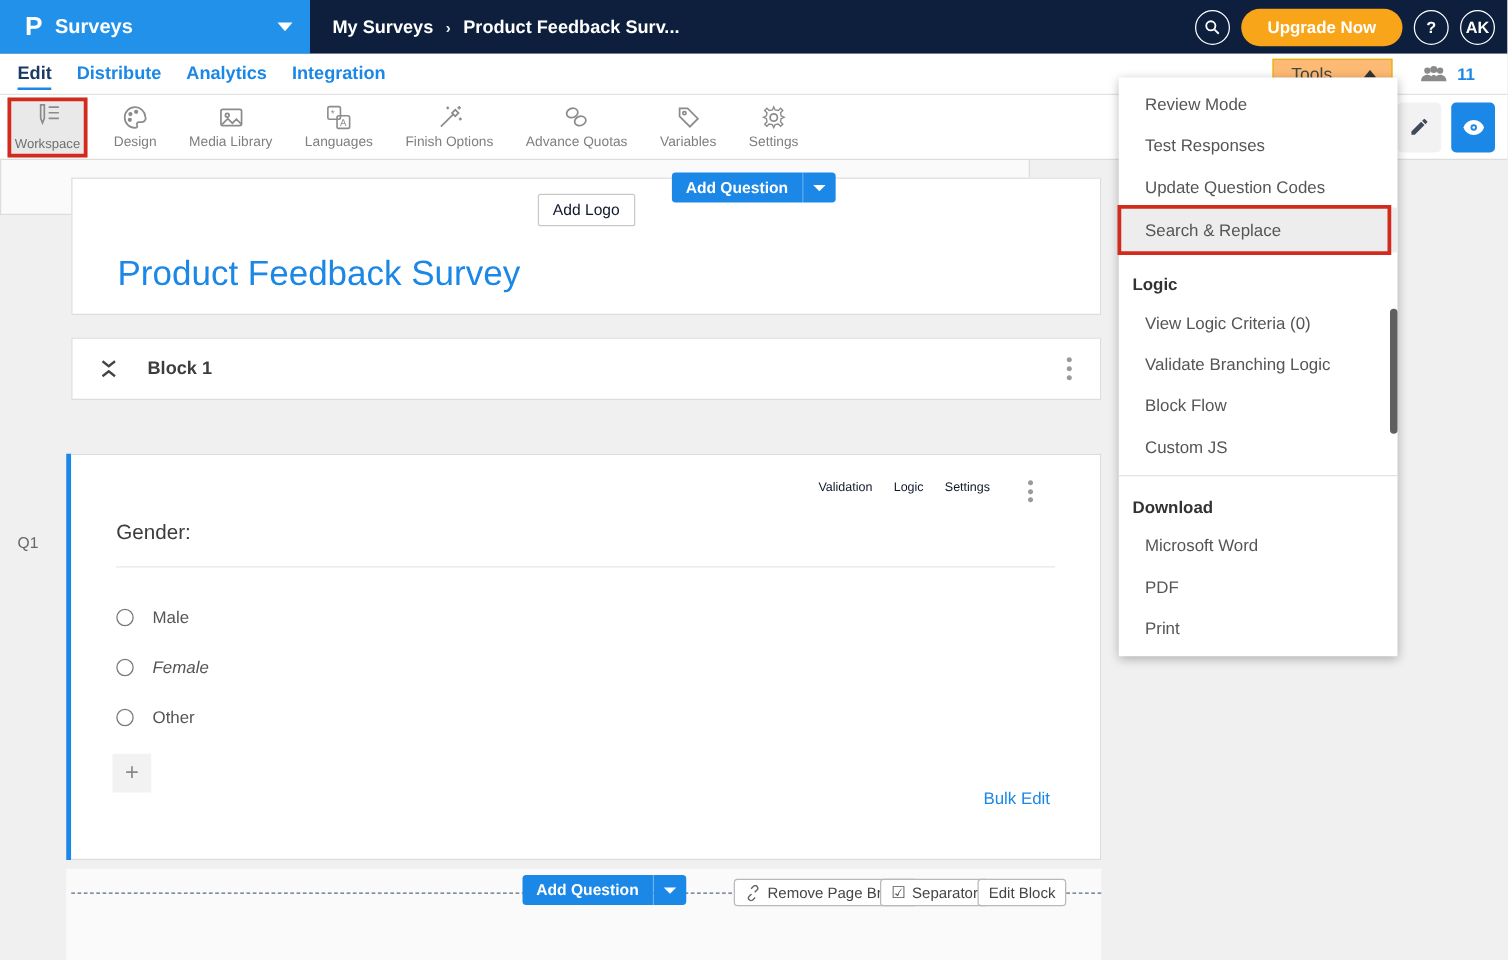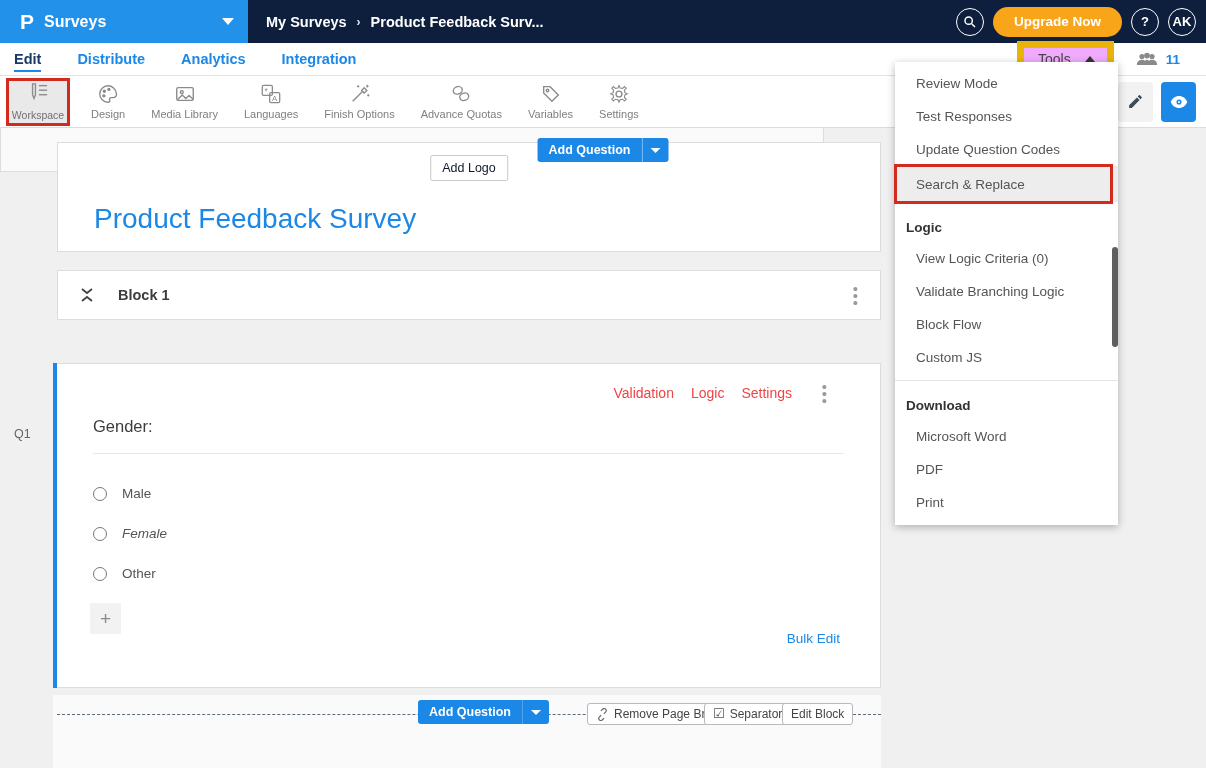--- a/index.html
+++ b/index.html
@@ -14,25 +14,25 @@
   .brand-name { font-size:16px; font-weight:600; }
   .brand-caret { margin-left:auto; width:0; height:0; border-left:6px solid transparent; border-right:6px solid transparent; border-top:7px solid #fff; }
   .crumbs { display:flex; align-items:center; color:#fff; margin-left:18px; font-size:14.5px; font-weight:600; gap:10px; }
   .crumb-sep { font-size:12px; opacity:.9; }
   .topbar-right { margin-left:auto; display:flex; align-items:center; gap:9px; padding-right:10px; }
   .circ { width:28px; height:28px; border:1.6px solid #fff; border-radius:50%; display:flex; align-items:center; justify-content:center; color:#fff; font-size:13px; font-weight:600; }
   .upgrade-btn { height:30px; border-radius:15px; background:#f9a51a; color:#fff; font-size:13.5px; font-weight:600; border:none; padding:0 21px; display:flex; align-items:center; }
 
   
   .tabbar { position:absolute; left:0; top:43px; width:1206px; height:33px; background:#fff; border-bottom:1px solid #e2e2e2; display:flex; align-items:center; }
-  .tabs { display:flex; align-items:center; gap:36px; padding-left:14px; }
+  .tabs { display:flex; align-items:center; gap:20px; padding-left:14px; }
   .tab { font-size:14.5px; font-weight:600; color:#1b87e6; cursor:pointer; }
   .tab.active { color:#1a3a66; border-bottom:2px solid #1b87e6; padding-bottom:3px; margin-bottom:-5px; }
   .tabbar-right { margin-left:auto; display:flex; align-items:center; padding-right:26px; gap:22px; }
-  .tools-btn { display:flex; align-items:center; gap:14px; border:7px solid #eab308; padding:3px 12px 3px 14px; font-size:14px; color:#454545; background:#f0abfc; }
+  .tools-btn { display:flex; align-items:center; gap:25px; border:1px solid #eab308; padding:3px 12px 3px 14px; font-size:14px; color:#454545; background:#fdba74; }
   .caret-up { width:0; height:0; border-left:5px solid transparent; border-right:5px solid transparent; border-bottom:6px solid #333; }
   .collab { display:flex; align-items:center; gap:8px; }
   .collab-count { color:#1b87e6; font-size:13.5px; font-weight:600; }
 
   
   .toolbar { position:absolute; left:0; top:76px; width:1206px; height:52px; background:#fff; border-bottom:1px solid #dcdcdc; display:flex; align-items:center; }
   .tool-item { display:flex; flex-direction:column; align-items:center; justify-content:center; gap:3px; padding:0 13px; height:48px; color:#7f7f7f; font-size:11px; cursor:pointer; }
   .tool-item svg { display:block; }
   .workspace-btn { width:64px; height:48px; margin:0 8px 0 6px; background:#e9e9e9; border:3px solid #d22b1e; display:flex; flex-direction:column; align-items:center; justify-content:center; gap:7px; color:#6f6f6f; font-size:10.5px; cursor:pointer; }
   .toolbar-right { margin-left:auto; display:flex; align-items:center; gap:8px; padding-right:10px; }
@@ -56,21 +56,21 @@
 
   .addq-row { left:57px; top:191px; width:824px; height:44px; background:#fafafa; border:1px solid #ddd; border-top:none; }
   .addq-split { position:absolute; left:50%; transform:translateX(-50%); top:10px; display:flex; cursor:pointer; }
   .addq-main { background:#1b87e6; color:#fff; font-size:12.5px; font-weight:600; padding:5px 11px; border-radius:3px 0 0 3px; border-right:1px solid #4da3ee; }
   .addq-caret { background:#1b87e6; width:26px; border-radius:0 3px 3px 0; display:flex; align-items:center; justify-content:center; }
   .caret-dn-w { width:0; height:0; border-left:5px solid transparent; border-right:5px solid transparent; border-top:5px solid #fff; }
 
   .q-label { position:absolute; left:14px; top:299px; font-size:12.5px; color:#666; }
   .q-bar { position:absolute; left:53px; top:235px; width:4px; height:325px; background:#1b87e6; }
   .q-card { left:57px; top:235px; width:824px; height:325px; border-left:none; }
-  .q-links { position:absolute; right:88px; top:21px; display:flex; gap:17px; font-size:14px; color:#ef4444;justify-content:space-between; }
+  .q-links { position:absolute; right:88px; top:21px; display:flex; gap:17px; font-size:10px; color:#0f172a;justify-content:space-between; }
   .q-links span { cursor:pointer; }
   .q-dots { position:absolute; right:53px; top:19px; }
   .q-text { position:absolute; left:36px; top:53px; font-size:16.5px; color:#3c3c3c; }
   .q-divider { position:absolute; left:36px; right:36px; top:89px; border-top:1px solid #e8e8e8; }
   .opt { position:absolute; left:36px; display:flex; align-items:center; gap:15px; font-size:13.5px; color:#555; }
   .radio { width:14px; height:14px; border:1.5px solid #777; border-radius:50%; background:#fff; }
   .opt1 { top:122px; } .opt2 { top:162px;font-style:italic; } .opt3 { top:202px; }
   .plus-btn { position:absolute; left:33px; top:239px; width:31px; height:31px; background:#f2f2f2; color:#8a8a8a; font-size:19px; display:flex; align-items:center; justify-content:center; cursor:pointer; }
   .bulk-edit { position:absolute; right:40px; top:267px; color:#1b87e6; font-size:13.5px; cursor:pointer; }
 

